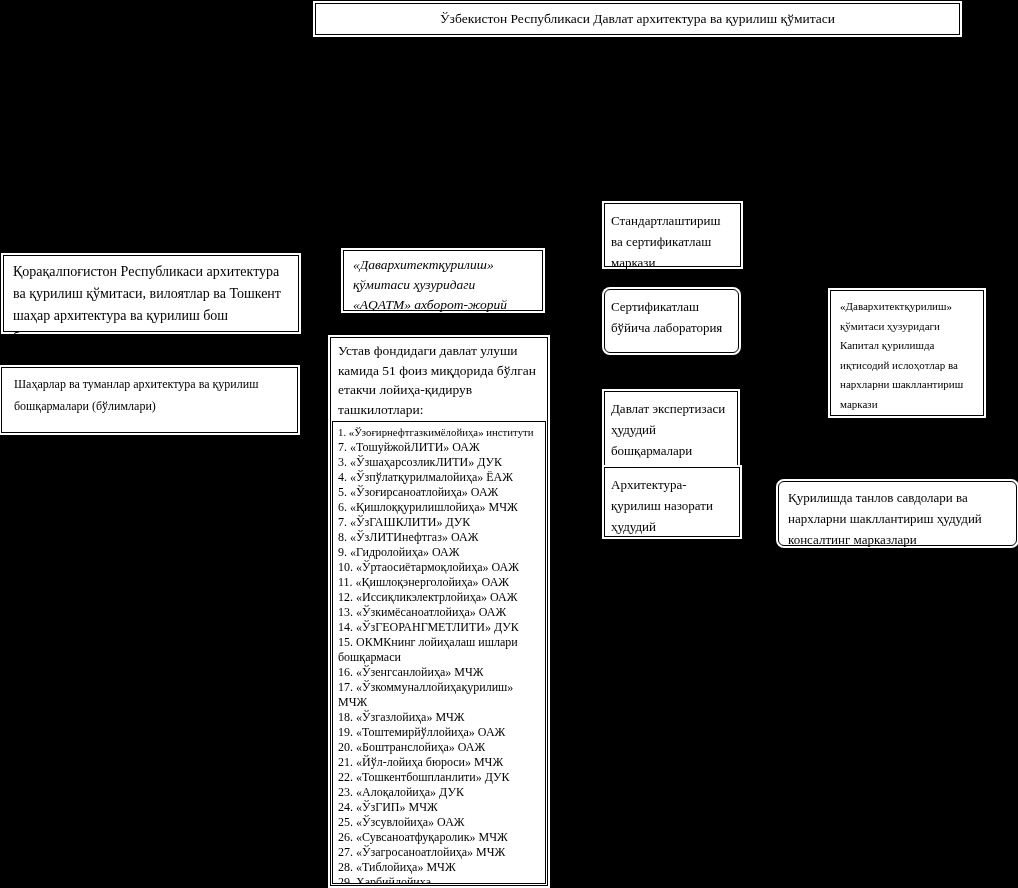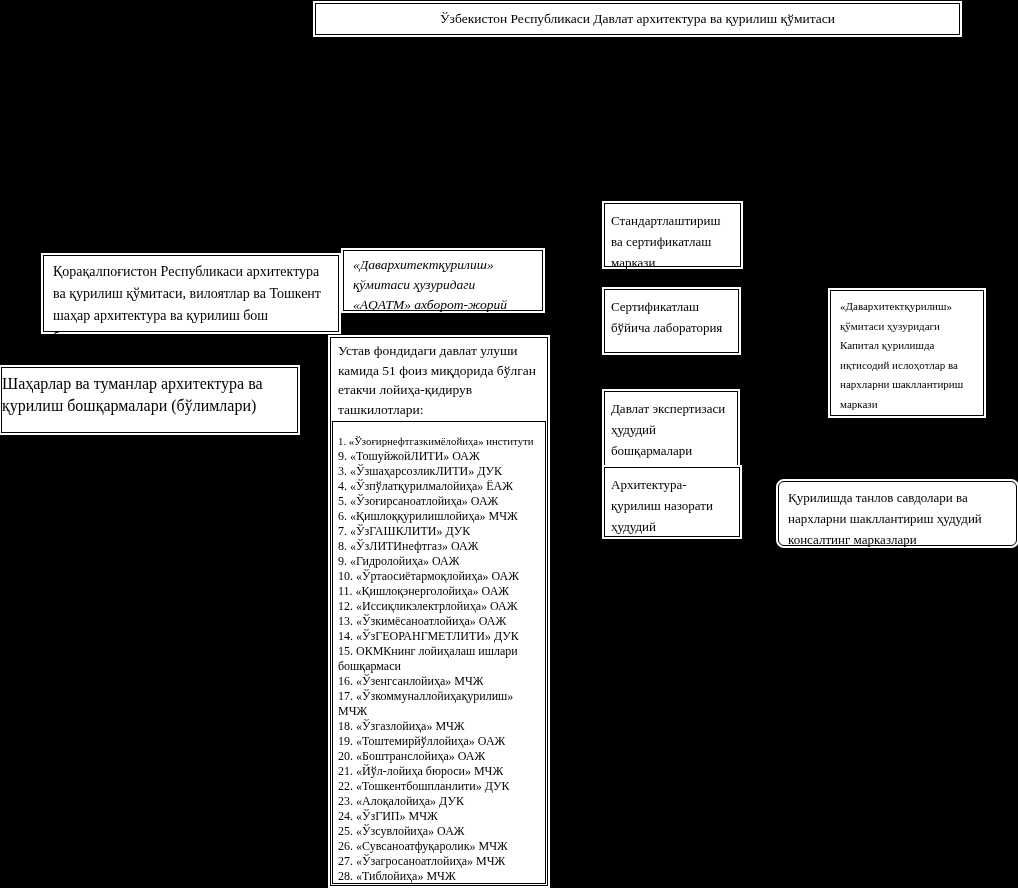--- a/index.html
+++ b/index.html
@@ -19,52 +19,52 @@
     box-sizing:border-box;
   }
   #title-box {
     left:271px; top:3px; width:645px; height:32px;
     text-align:center; font-size:13.5px; line-height:30px;
     white-space:nowrap;
     margin-left:44px;
   }
   #left-a {
     left:3px; top:255px; width:296px; height:77px;
-    padding:5px 9px; font-size:14px; line-height:22px;margin-left:40px;
+    padding:5px 9px; font-size:14px; line-height:22px;
   }
   #left-b {
     left:1px; top:367px; width:297px; height:66px;
-    padding:5px 0; font-size:16px; line-height:22px;
+    padding:5px 12px; font-size:12px; line-height:22px;
   }
   #aqatm {
     left:343px; top:250px; width:200px; height:61px;
     padding:4px 9px; font-size:13.5px; line-height:20px;font-style:italic;
   }
   #orgs {
     left:330px; top:337px; width:218px; height:549px;
     display:flex; flex-direction:column;
   }
   #orgs-header {
     padding:3px 7px 2px 7px;
     font-size:13.5px; line-height:19.5px;
     flex:0 0 auto;
   }
   #orgs-list {
     border:1px solid #000;
     margin:0 1px 1px 1px;
-    padding:12px 5px;
+    padding:3px 5px;
     font-size:12px; line-height:15px;
     flex:1 1 auto;
     overflow:hidden;
   }
   .org-item { white-space:normal; }
   .org-item:first-child { font-size:10.8px; }  
   .mr { left:604px; padding:6px 6px; font-size:13px; line-height:21px; }
   #mr-1 { top:203px; width:137px; height:64px; }
-  #mr-2 { top:289px; width:135px; height:64px; }
+  #mr-2 { top:289px; width:135px; height:64px;border-radius:6px; }
   #mr-3 { top:371px; width:134px; height:85px;margin-top:20px; }
   #mr-4 { top:467px; width:136px; height:70px; }
   #r-1 {
     left:830px; top:290px; width:154px; height:126px;
     padding:6px 9px; font-size:11px; line-height:19.5px;
   }
   #r-2 {
     left:778px; top:481px; width:239px; height:65px;
     padding:5px 9px; font-size:13px; line-height:21px;border-radius:6px;
   }
@@ -77,21 +77,21 @@
 <div id="left-a" class="box">Қорақалпоғистон Республикаси  архитектура ва қурилиш қўмитаси, вилоятлар ва Тошкент шаҳар архитектура ва қурилиш бош бошқармалари</div>
 
 <div id="left-b" class="box">Шаҳарлар ва туманлар архитектура ва қурилиш бошқармалари (бўлимлари)</div>
 
 <div id="aqatm" class="box">«Давархитектқурилиш» қўмитаси ҳузуридаги «AQATM» ахборот-жорий этиш маркази</div>
 
 <div id="orgs" class="box">
   <div id="orgs-header">Устав фондидаги давлат улуши камида 51 фоиз миқдорида бўлган етакчи лойиҳа-қидирув ташкилотлари:</div>
   <div id="orgs-list">
       <div class="org-item">1. «Ўзоғирнефтгазкимёлойиҳа» институти</div>
-      <div class="org-item">9. «ТошуйжойЛИТИ» ОАЖ</div>
+      <div class="org-item">7. «ТошуйжойЛИТИ» ОАЖ</div>
       <div class="org-item">3. «ЎзшаҳарсозликЛИТИ» ДУК</div>
       <div class="org-item">4. «Ўзпўлатқурилмалойиҳа» ЁАЖ</div>
       <div class="org-item">5. «Ўзоғирсаноатлойиҳа» ОАЖ</div>
       <div class="org-item">6. «Қишлоққурилишлойиҳа» МЧЖ</div>
       <div class="org-item">7. «ЎзГАШКЛИТИ» ДУК</div>
       <div class="org-item">8. «ЎзЛИТИнефтгаз» ОАЖ</div>
       <div class="org-item">9. «Гидролойиҳа» ОАЖ</div>
       <div class="org-item">10. «Ўртаосиётармоқлойиҳа» ОАЖ</div>
       <div class="org-item">11. «Қишлоқэнерголойиҳа» ОАЖ</div>
       <div class="org-item">12. «Иссиқликэлектрлойиҳа» ОАЖ</div>

